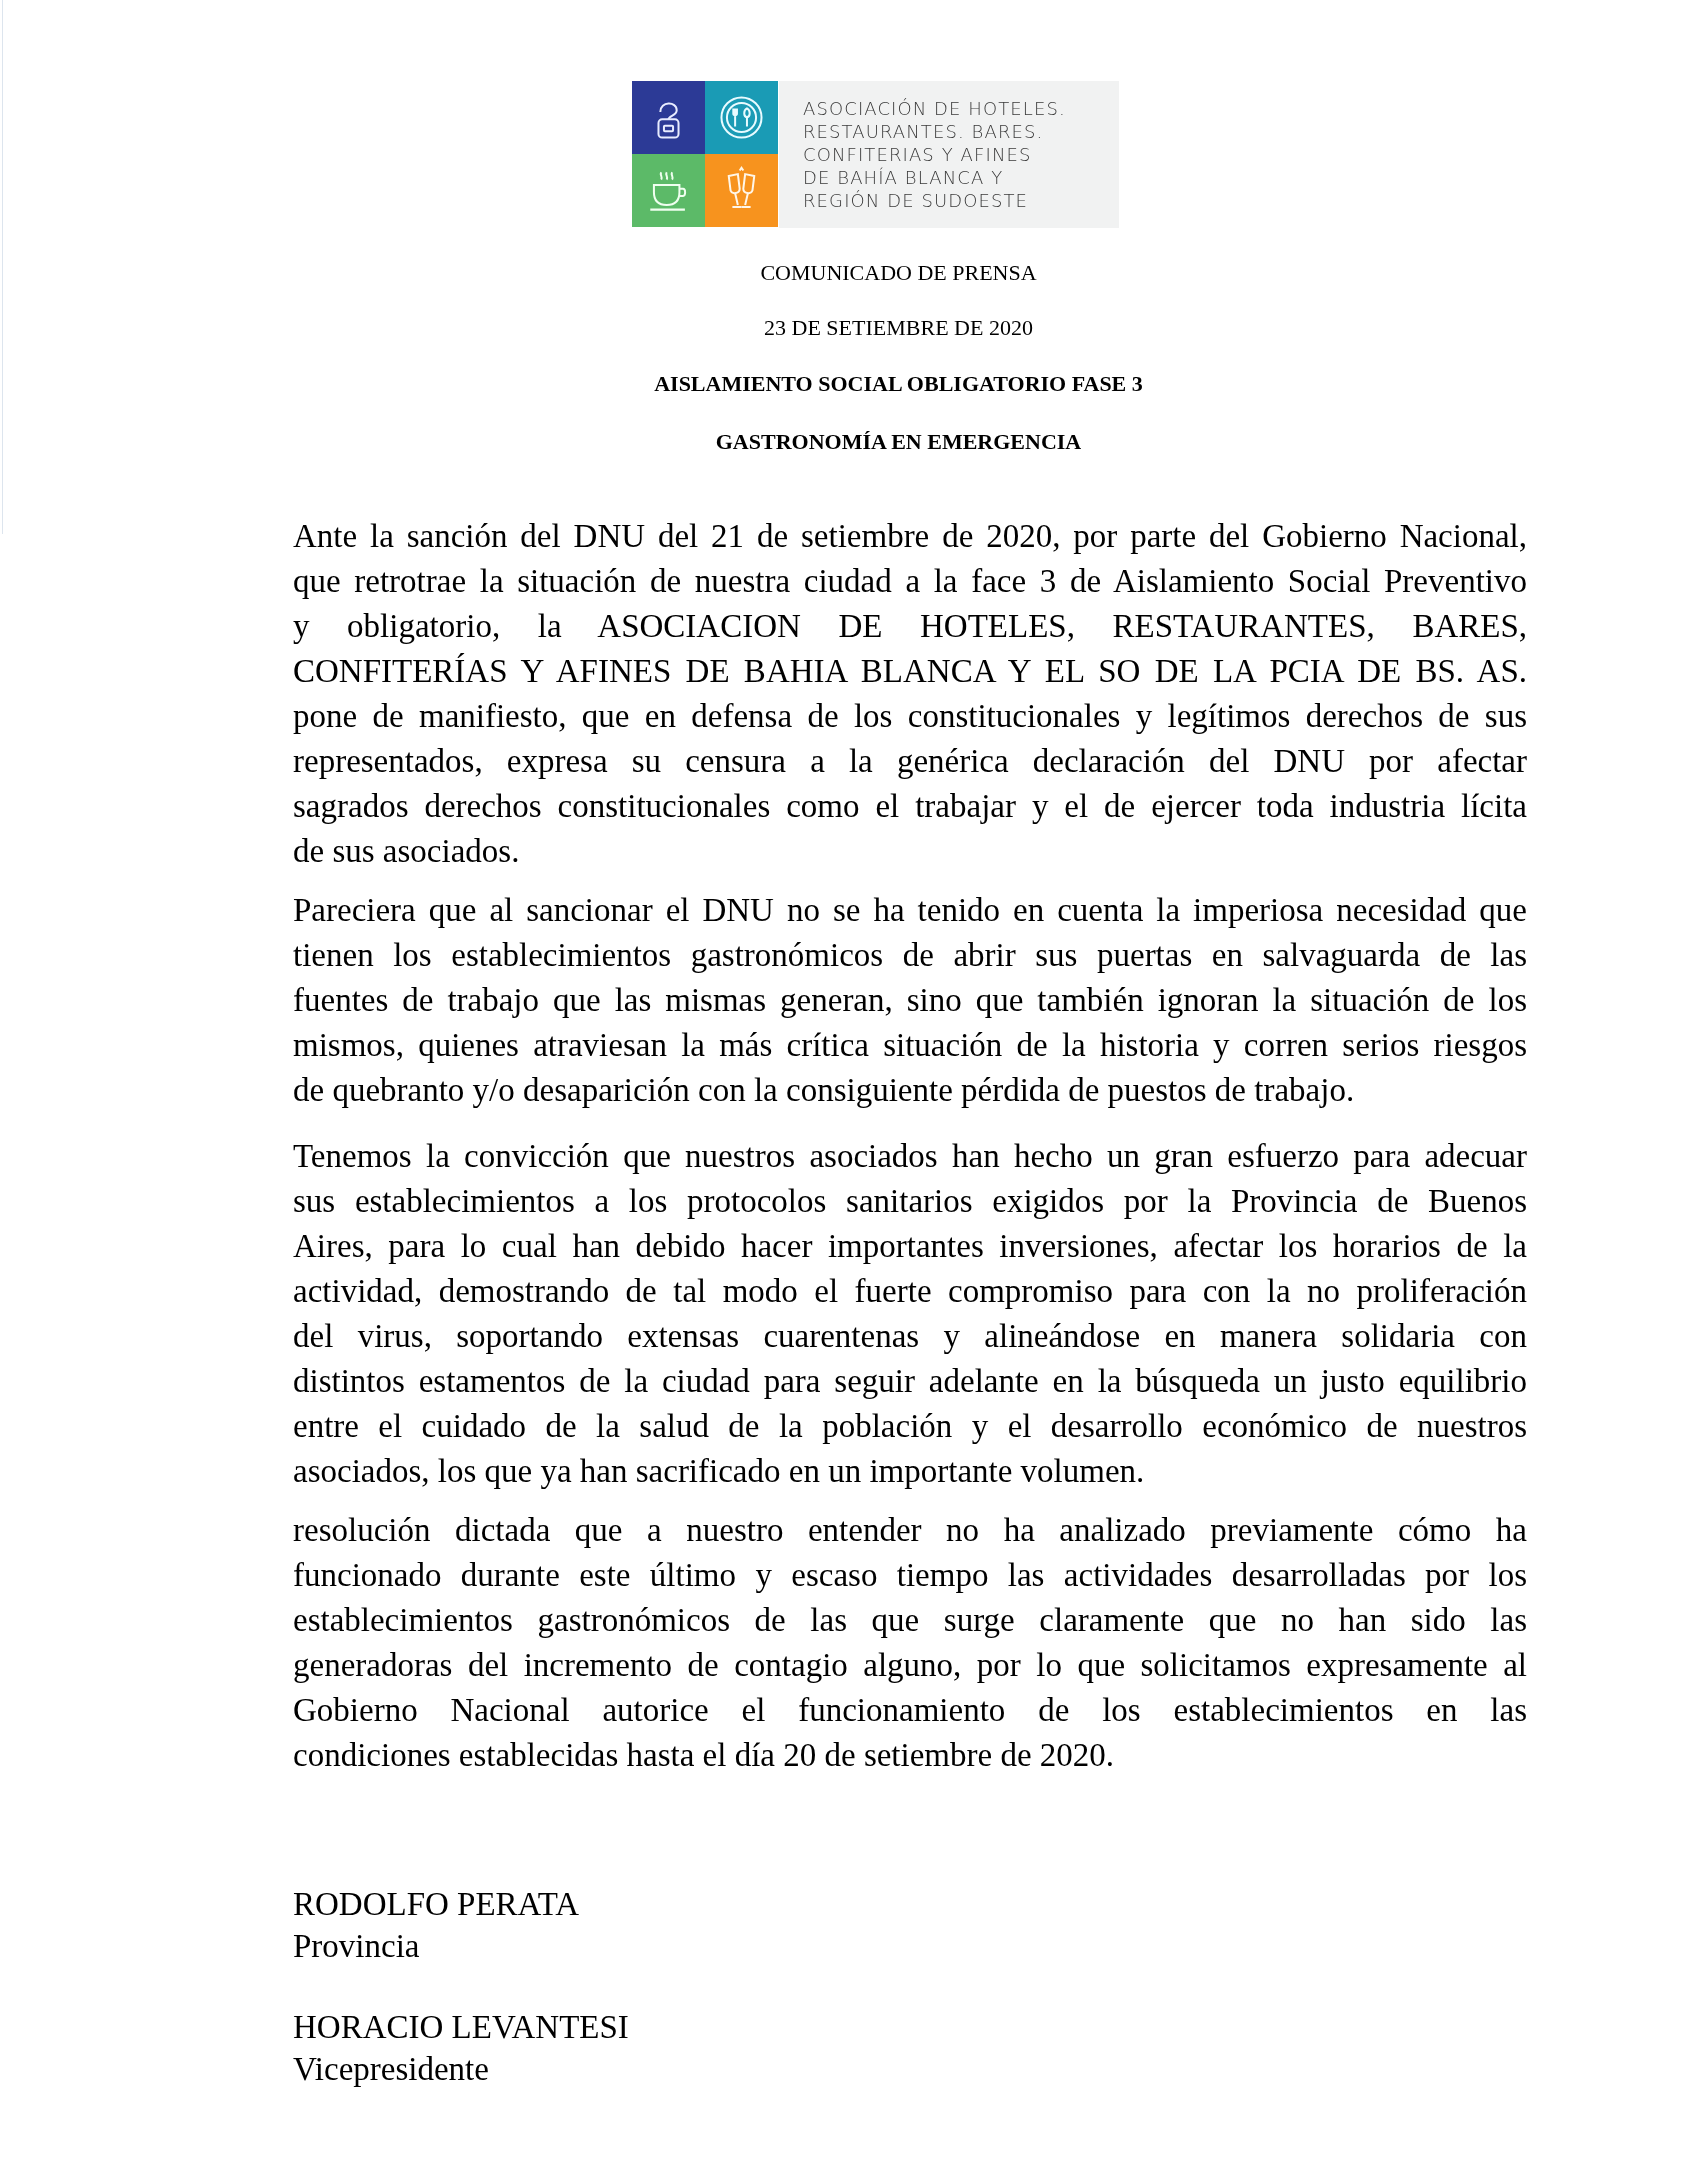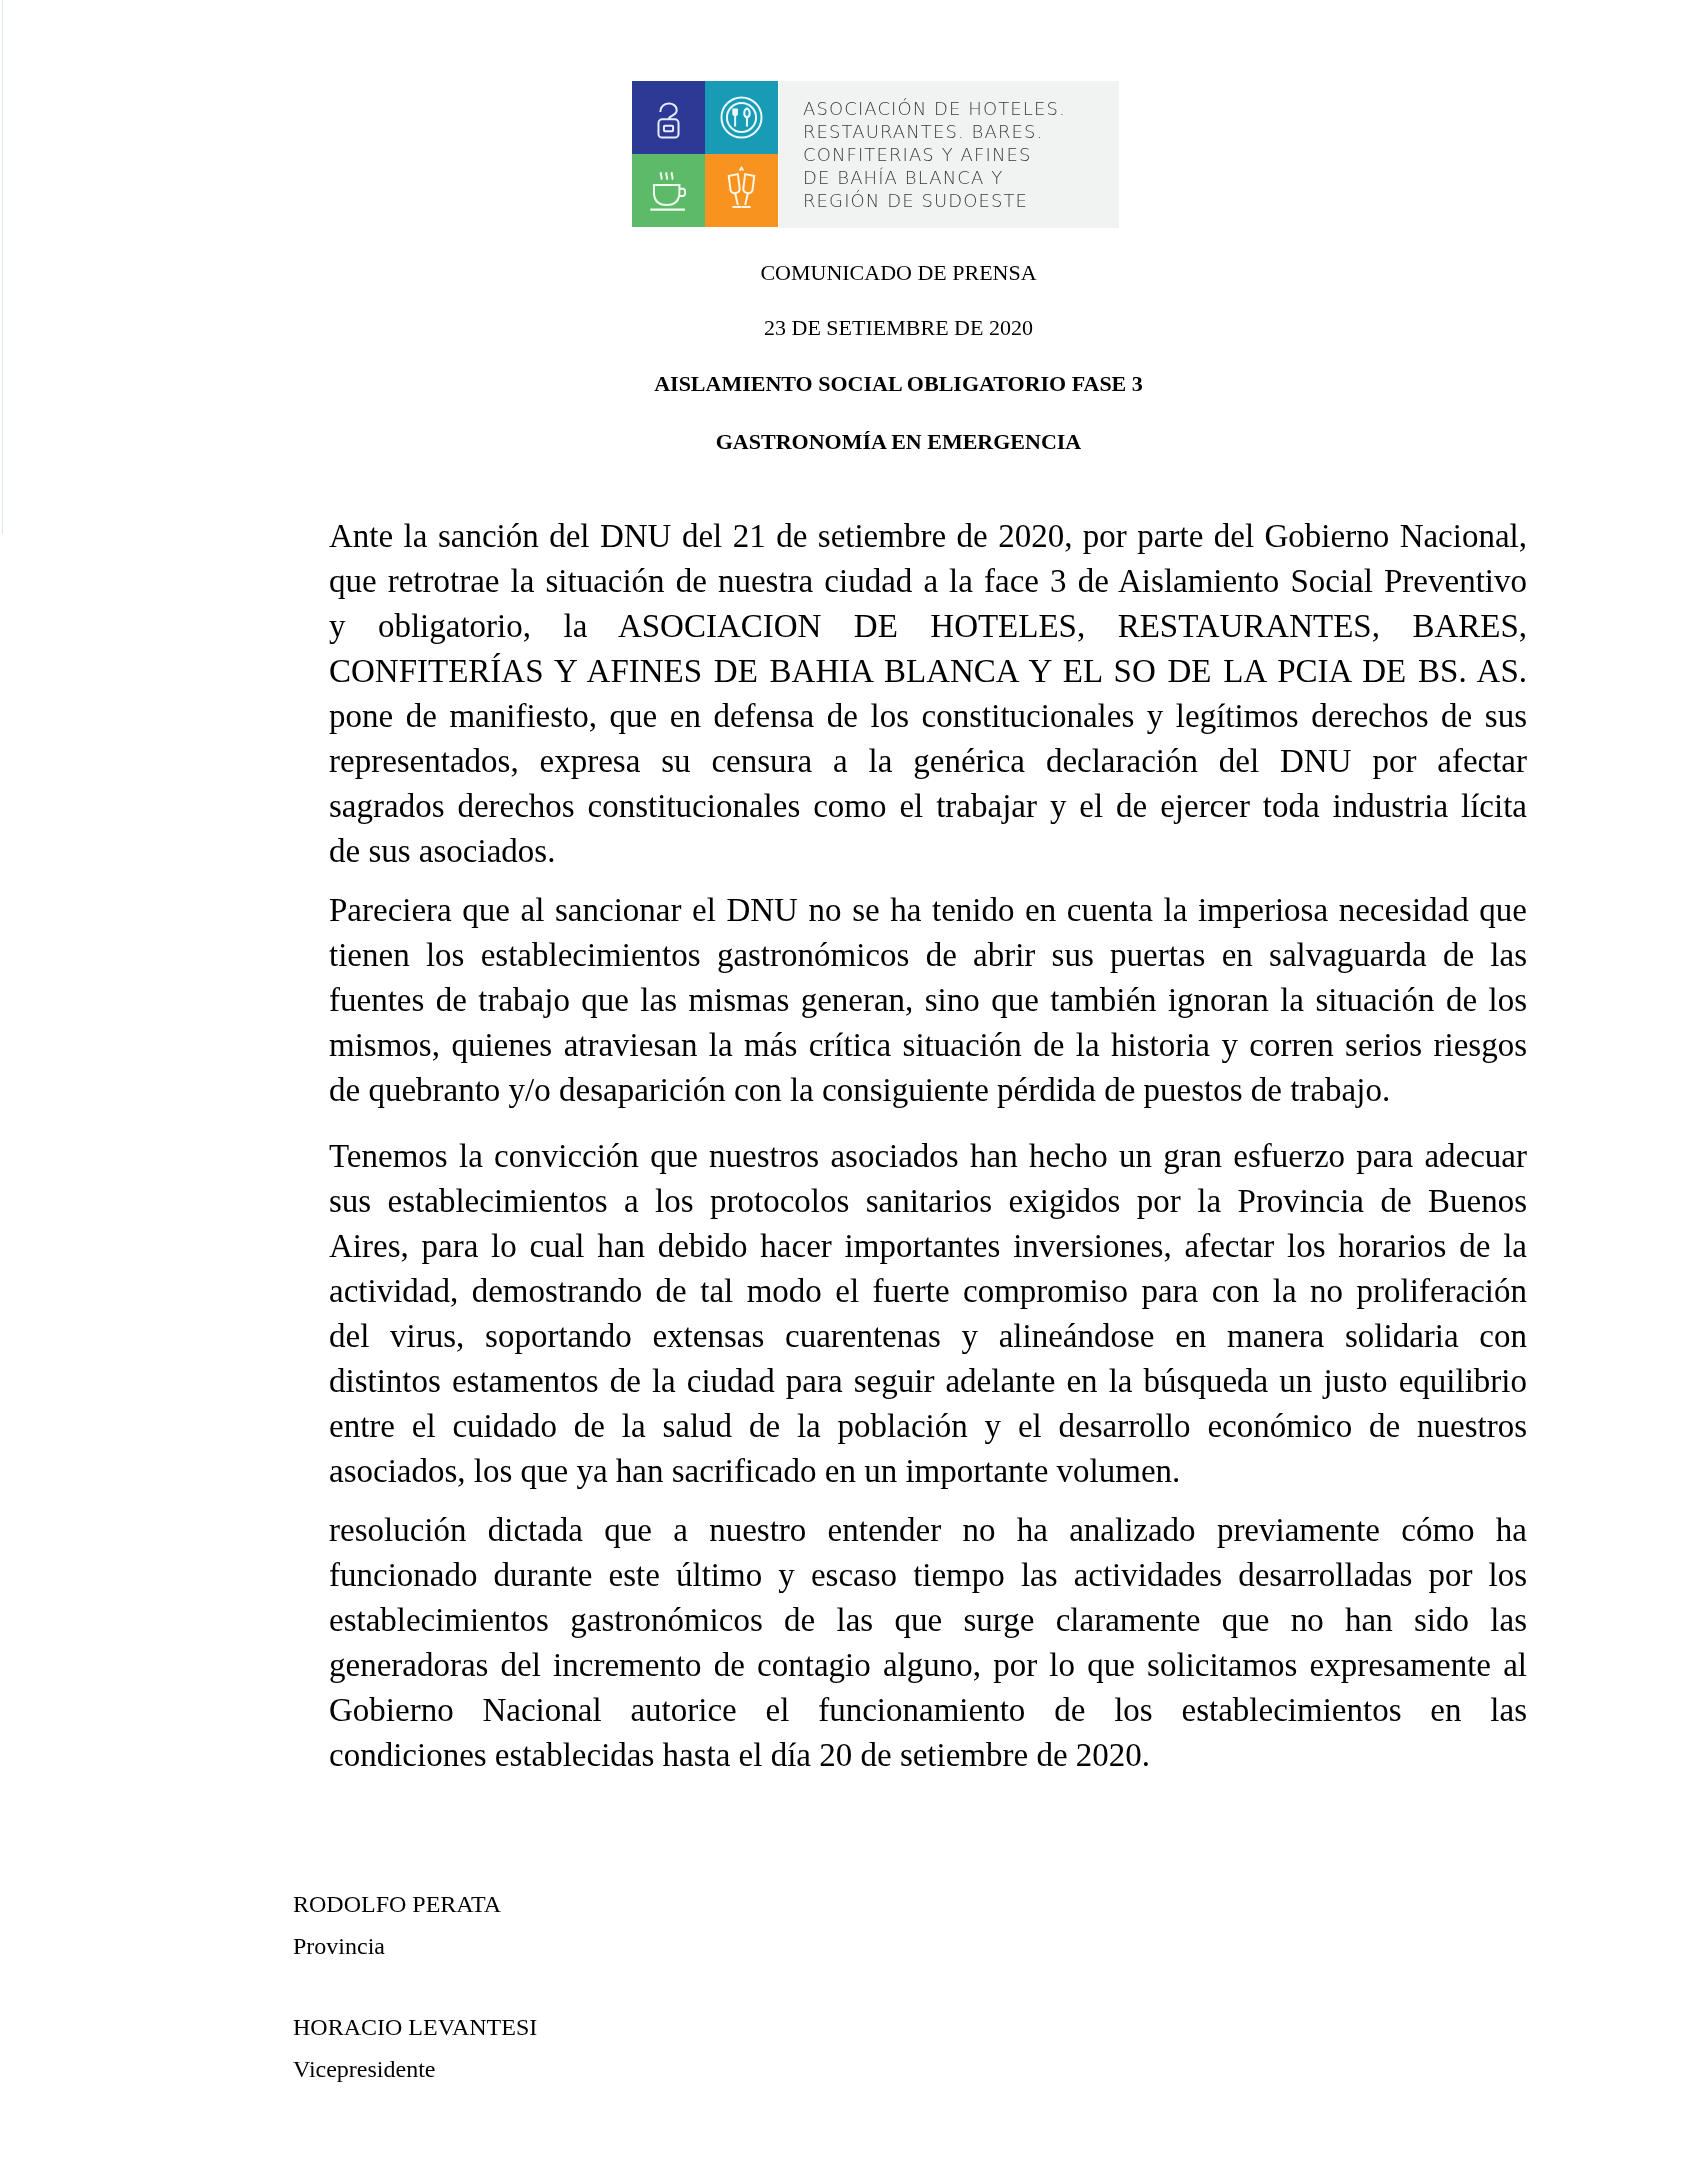--- a/index.html
+++ b/index.html
@@ -15,24 +15,24 @@
   .logo-text { flex:1; background:#f1f2f2; display:flex; flex-direction:column; justify-content:center;
                padding-left:24px; font-family:"DejaVu Sans", sans-serif; font-size:18px; line-height:23px;
                color:#3a3a3a; letter-spacing:1.1px; font-weight:300; }
 
   
   .hdr { position:absolute; left:0; width:1705px; text-align:center; font-size:22px; line-height:27.5px;margin-left:46px; }
   .hdr.b { font-weight:bold; }
 
   
   .para { position:absolute; left:293px; width:1234px; font-size:33px; }
-  .line { height:45px; line-height:45px; white-space:nowrap; text-align:justify; text-align-last:justify;margin-left:36px; }
+  .line { height:45px; line-height:45px; white-space:nowrap; text-align:justify; text-align-last:justify; }
   .line.last { text-align:left; text-align-last:left; }
 
-  .sig { position:absolute; left:293px; font-size:24px; line-height:42px; }
+  .sig { position:absolute; left:293px; font-size:33px; line-height:42px; }
 </style>
 </head>
 <body>
 
 <div class="edge-line"></div>
 
 <div class="logo">
   <div class="logo-grid">
     <div class="tile" style="background:#2c3a96">
       <svg viewBox="0 0 56 56" fill="none" stroke="#e8ecff" stroke-width="2.2">

